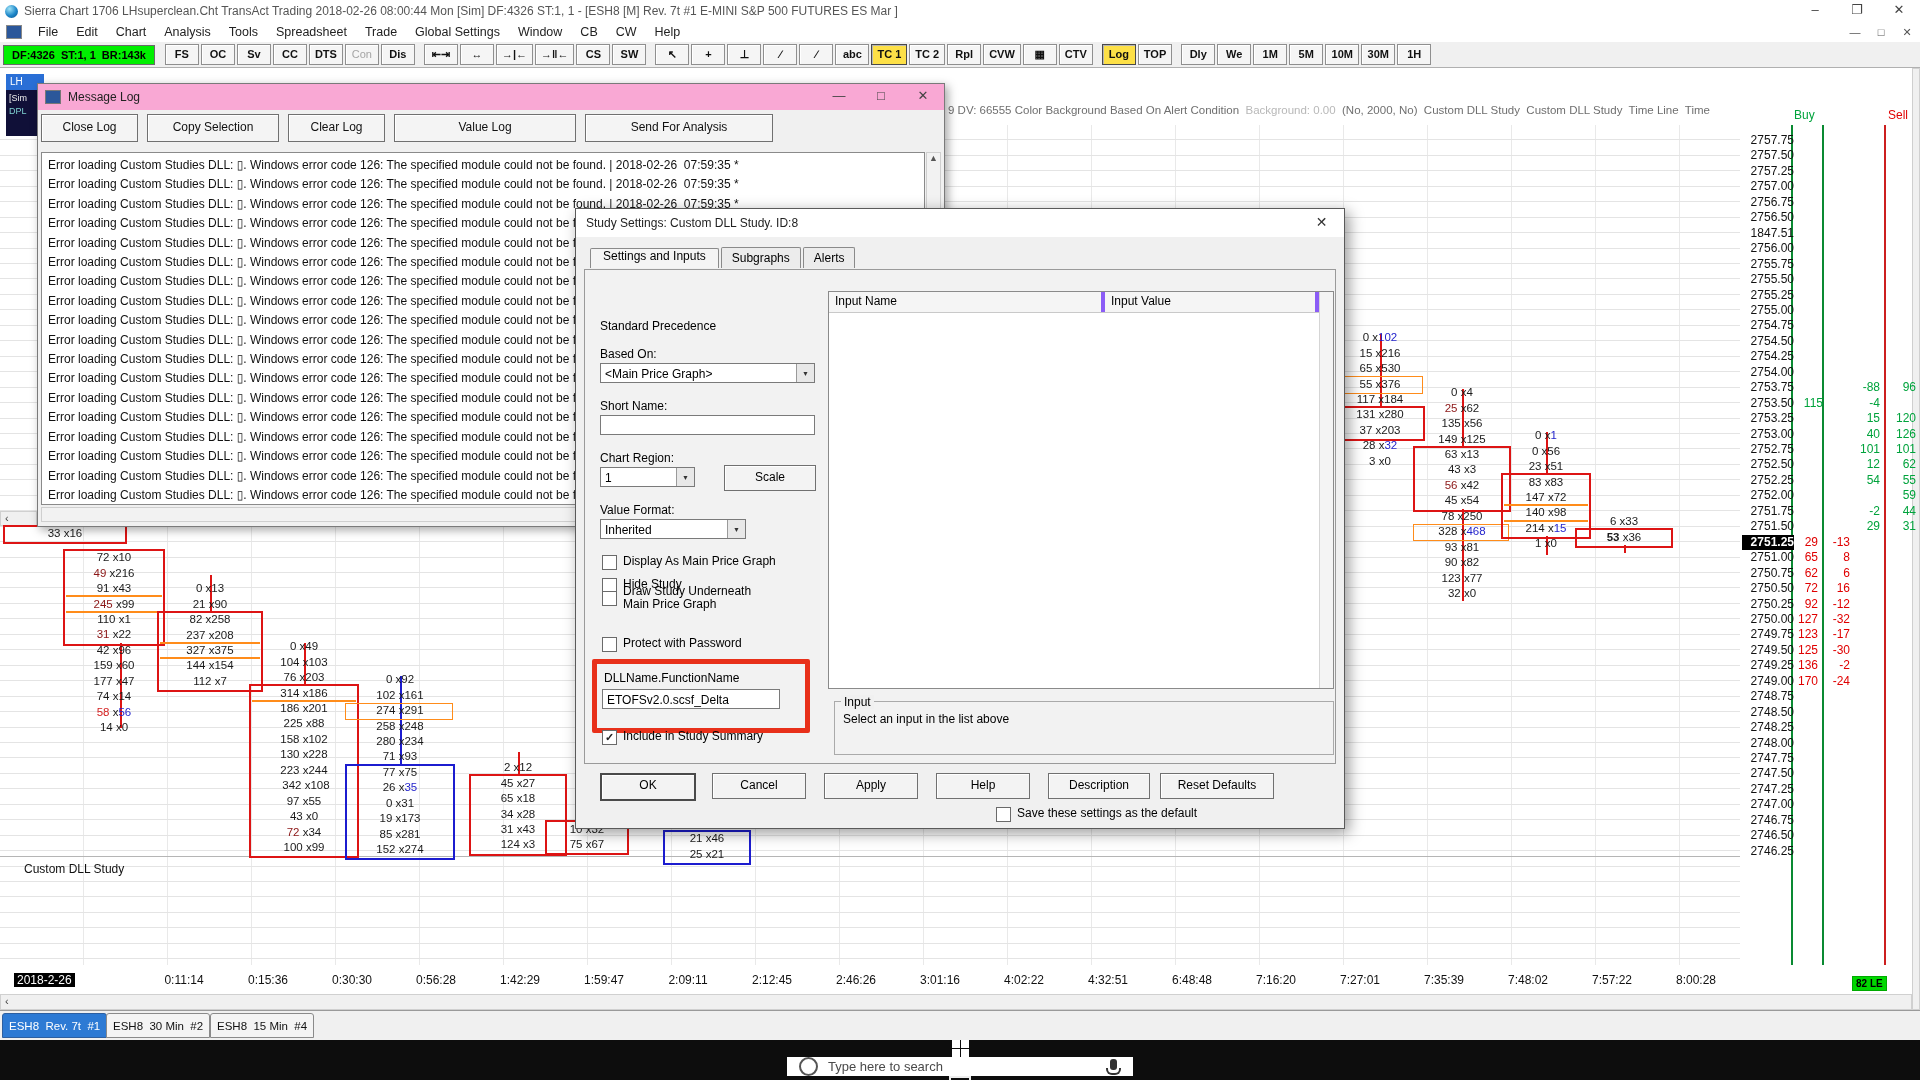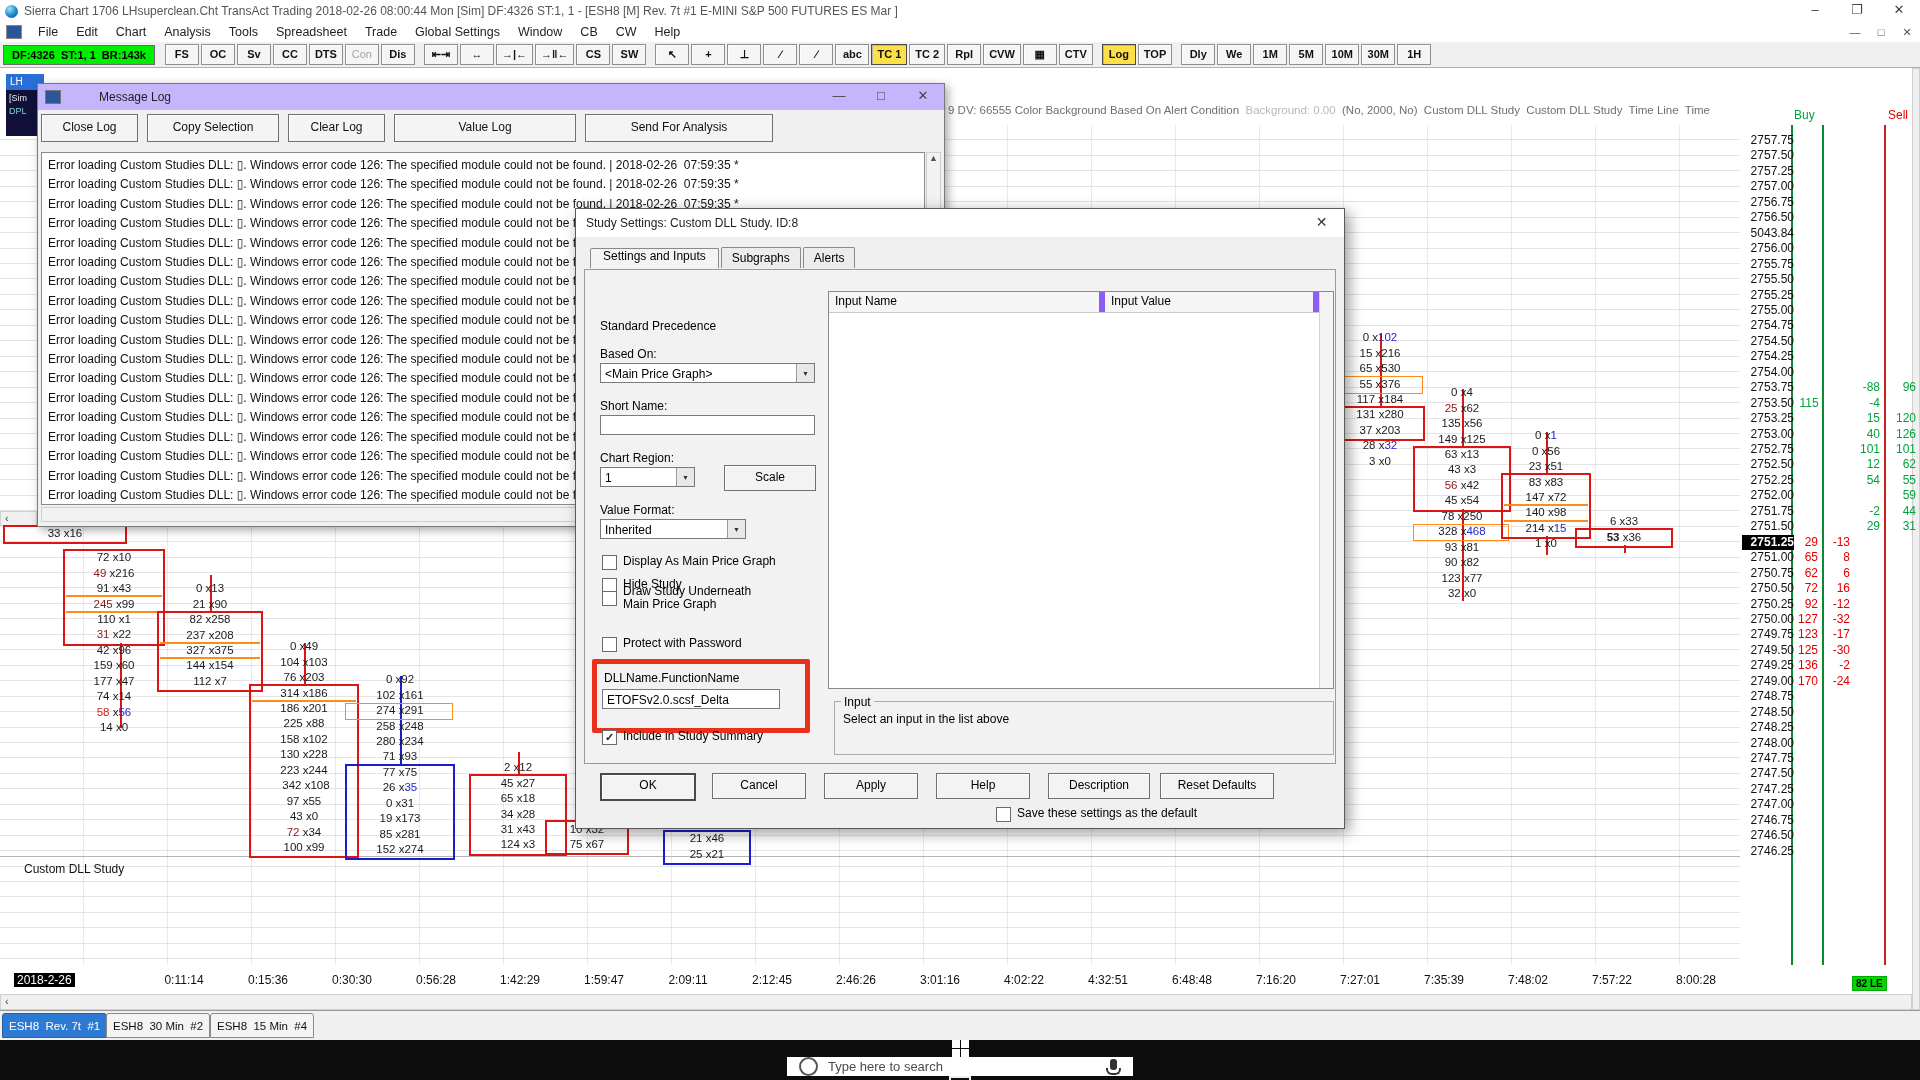--- a/index.html
+++ b/index.html
@@ -41,21 +41,21 @@
   .lhead{position:absolute;top:40px;font-size:12px;}
   .tlabel{position:absolute;top:905px;font-size:12px;color:#111;text-align:center;}
   .tlabel.date{background:#000;color:#fff;padding:0 3px;}
   .scrollstrip{position:absolute;background:#f0f0f0;border:1px solid #d0d0d0;box-sizing:border-box;font-size:11px;color:#444;}
   .divline{position:absolute;left:0;top:788px;width:1740px;height:1px;background:#b5b5b5;}
   .badge{position:absolute;background:#00d800;color:#000;font-size:10px;font-weight:bold;padding:1px 3px;border:1px solid #0a0;}
   .miniwin-title{position:absolute;left:6px;top:6px;width:38px;height:16px;background:#2a6fd6;color:#fff;font-size:10px;line-height:16px;padding-left:4px;box-sizing:border-box;}
   .miniwin-body{position:absolute;left:6px;top:22px;width:38px;height:46px;background:#101038;color:#eee;font-size:9px;line-height:13px;padding:2px 0 0 3px;box-sizing:border-box;}
   
   #mlog{position:absolute;left:37px;top:83px;width:906px;height:442px;background:#f0f0f0;border:1px solid #7a7a7a;box-shadow:3px 3px 9px rgba(0,0,0,.35);}
-  .mlog-title{height:26px;background:#c4b5fd;display:flex;align-items:center;font-size:12px;color:#222;gap:31px;}
+  .mlog-title{height:26px;background:#f9a8d4;display:flex;align-items:center;font-size:12px;color:#222;}
   .mlog-title .micon{width:14px;height:12px;background:#2b579a;border:1px solid #777;margin:0 7px 0 7px;}
   .mlog-btnrow{position:absolute;left:3px;top:30px;height:30px;display:flex;}
   .mbtn{height:26px;border:1px solid #707070;background:#f4f4f4;box-shadow:inset 1px 1px #fff;font-size:12px;color:#111;text-align:center;line-height:24px;margin-right:9px;}
   #log-lines{position:absolute;left:3px;top:68px;right:19px;bottom:21px;background:#fff;border:1px solid #8a8a8a;overflow:hidden;padding:3px 0 0 6px;}
   .log-line{font-size:12px;line-height:19.4px;color:#111;white-space:pre;}
   .vsb{position:absolute;top:68px;right:3px;bottom:21px;width:15px;background:#f2f2f2;border:1px solid #cfcfcf;box-sizing:border-box;font-size:9px;color:#555;text-align:center;}
   .hsb{position:absolute;left:3px;right:19px;bottom:4px;height:15px;background:#f2f2f2;border:1px solid #cfcfcf;box-sizing:border-box;}
   
   #sdlg{position:absolute;left:575px;top:208px;width:768px;height:619px;background:#f0f0f0;border:1px solid #5a5a5a;box-shadow:4px 4px 14px rgba(0,0,0,.4);font-size:12px;color:#000;}
   .sdlg-title{height:28px;background:#fff;display:flex;align-items:center;padding-left:10px;font-size:12px;color:#222;}
@@ -68,21 +68,21 @@
   .field,.combo{position:absolute;background:#fff;border:1px solid #7a7a7a;height:20px;line-height:20px;font-size:12px;padding-left:4px;box-sizing:border-box;}
   .combo .drop{position:absolute;right:0;top:0;width:17px;height:100%;background:#e8e8e8;border-left:1px solid #9a9a9a;text-align:center;font-size:7px;line-height:19px;color:#333;}
   .sbtn{position:absolute;height:24px;border:1px solid #707070;background:#f3f3f3;box-shadow:inset 1px 1px #fff;text-align:center;line-height:22px;font-size:12px;}
   .sbtn.default{border:2px solid #4a4a4a;line-height:20px;}
   .cbrow{position:absolute;display:flex;align-items:flex-start;}
   .cbx{width:13px;height:13px;background:#fff;border:1px solid #6a6a6a;font-size:11px;line-height:12px;text-align:center;color:#222;font-weight:bold;flex:none;margin-top:0px;}
   .cbl{font-size:12px;margin-left:6px;white-space:pre-line;line-height:13px;}
   .redbox{position:absolute;left:16px;top:450px;width:208px;height:64px;border:5px solid #e8301a;border-radius:2px;}
   .ilist{position:absolute;left:252px;top:82px;width:506px;height:398px;background:#fff;border:1px solid #8a8a8a;box-sizing:border-box;}
   .ilist-hdr{display:flex;height:20px;background:#f5f5f5;border-bottom:1px solid #c9c9c9;}
-  .ihc{font-size:12px;line-height:19px;padding-left:6px;border-right:6px solid #8b5cf6;box-sizing:border-box;}
+  .ihc{font-size:12px;line-height:19px;padding-left:6px;border-right:4px solid #8b5cf6;box-sizing:border-box;}
   .ilist-sb{position:absolute;top:0;right:0;bottom:0;width:13px;background:#f4f4f4;border-left:1px solid #d5d5d5;}
   .igroup{position:absolute;left:258px;top:492px;width:498px;height:52px;border:1px solid #aaa;}
   .igroup .leg{position:absolute;top:-7px;left:6px;background:#f0f0f0;padding:0 3px;font-size:12px;}
   .igroup .txt{position:absolute;left:8px;top:10px;font-size:12px;}
   
   #tabbar{position:absolute;left:0;top:1010px;width:100%;height:30px;background:#f0f0f0;border-top:1px solid #9a9a9a;}
   .ctab{position:absolute;top:2px;height:25px;border:1px solid #8a8a8a;border-radius:3px 3px 0 0;background:#f4f4f4;font-size:11.5px;color:#111;text-align:center;line-height:24px;white-space:pre;padding:0 6px;box-sizing:border-box;}
   .ctab.active{background:#2d7ad4;color:#fff;border-color:#2d5fa0;}
   #taskbar{position:absolute;left:0;top:1040px;width:100%;height:40px;background:#0d0d0d;display:flex;align-items:center;flex-direction:column;}
   .startbtn{width:44px;height:40px;display:flex;align-items:center;justify-content:center;}
@@ -341,36 +341,36 @@
       <div class="vline g" style="position: absolute; left: 1822px; top: 57px; height: 840px;"></div>
       <div class="vline rd" style="position: absolute; left: 1884px; top: 57px; height: 840px;"></div>
       <div class="lhead" style="position: absolute; left: 1794px; width: 30px; height: 16px; color: rgb(0, 163, 60);">Buy</div>
       <div class="lhead" style="position: absolute; left: 1888px; width: 30px; height: 16px; color: rgb(224, 0, 0);">Sell</div>
       <div class="lprice" style="position: absolute; left: 1742px; top: 65px; width: 52px; height: 15.45px;">2757.75</div>
       <div class="lprice" style="position: absolute; left: 1742px; top: 80.45px; width: 52px; height: 15.45px;">2757.50</div>
       <div class="lprice" style="position: absolute; left: 1742px; top: 95.9px; width: 52px; height: 15.45px;">2757.25</div>
       <div class="lprice" style="position: absolute; left: 1742px; top: 111.35px; width: 52px; height: 15.45px;">2757.00</div>
       <div class="lprice" style="position: absolute; left: 1742px; top: 126.8px; width: 52px; height: 15.45px;">2756.75</div>
       <div class="lprice" style="position: absolute; left: 1742px; top: 142.25px; width: 52px; height: 15.45px;">2756.50</div>
-      <div class="lprice" style="position: absolute; left: 1742px; top: 157.7px; width: 52px; height: 15.45px;">5043.84</div>
+      <div class="lprice" style="position: absolute; left: 1742px; top: 157.7px; width: 52px; height: 15.45px;">1847.51</div>
       <div class="lprice" style="position: absolute; left: 1742px; top: 173.15px; width: 52px; height: 15.45px;">2756.00</div>
       <div class="lprice" style="position: absolute; left: 1742px; top: 188.6px; width: 52px; height: 15.45px;">2755.75</div>
       <div class="lprice" style="position: absolute; left: 1742px; top: 204.05px; width: 52px; height: 15.45px;">2755.50</div>
       <div class="lprice" style="position: absolute; left: 1742px; top: 219.5px; width: 52px; height: 15.45px;">2755.25</div>
       <div class="lprice" style="position: absolute; left: 1742px; top: 234.95px; width: 52px; height: 15.45px;">2755.00</div>
       <div class="lprice" style="position: absolute; left: 1742px; top: 250.4px; width: 52px; height: 15.45px;">2754.75</div>
       <div class="lprice" style="position: absolute; left: 1742px; top: 265.85px; width: 52px; height: 15.45px;">2754.50</div>
       <div class="lprice" style="position: absolute; left: 1742px; top: 281.3px; width: 52px; height: 15.45px;">2754.25</div>
       <div class="lprice" style="position: absolute; left: 1742px; top: 296.75px; width: 52px; height: 15.45px;">2754.00</div>
       <div class="lprice" style="position: absolute; left: 1742px; top: 312.2px; width: 52px; height: 15.45px;">2753.75</div>
       <div class="lval lv-g" style="position: absolute; left: 1832px; top: 312.2px; width: 48px; height: 15.45px;">-88</div>
       <div class="lval lv-g" style="position: absolute; left: 1888px; top: 312.2px; width: 28px; height: 15.45px;">96</div>
       <div class="lprice" style="position: absolute; left: 1742px; top: 327.65px; width: 52px; height: 15.45px;">2753.50</div>
       <div class="lval lv-g" style="position: absolute; left: 1832px; top: 327.65px; width: 48px; height: 15.45px;">-4</div>
-      <div class="lval lv-g" style="position: absolute; left: 1795px; top: 327.65px; width: 28px; height: 15.45px; text-align: center;">115</div>
+      <div class="lval lv-g" style="position: absolute; left: 1795px; top: 327.65px; width: 28px; height: 15.45px;">115</div>
       <div class="lprice" style="position: absolute; left: 1742px; top: 343.1px; width: 52px; height: 15.45px;">2753.25</div>
       <div class="lval lv-g" style="position: absolute; left: 1832px; top: 343.1px; width: 48px; height: 15.45px;">15</div>
       <div class="lval lv-g" style="position: absolute; left: 1888px; top: 343.1px; width: 28px; height: 15.45px;">120</div>
       <div class="lprice" style="position: absolute; left: 1742px; top: 358.55px; width: 52px; height: 15.45px;">2753.00</div>
       <div class="lval lv-g" style="position: absolute; left: 1832px; top: 358.55px; width: 48px; height: 15.45px;">40</div>
       <div class="lval lv-g" style="position: absolute; left: 1888px; top: 358.55px; width: 28px; height: 15.45px;">126</div>
       <div class="lprice" style="position: absolute; left: 1742px; top: 374px; width: 52px; height: 15.45px;">2752.75</div>
       <div class="lval lv-g" style="position: absolute; left: 1832px; top: 374px; width: 48px; height: 15.45px;">101</div>
       <div class="lval lv-g" style="position: absolute; left: 1888px; top: 374px; width: 28px; height: 15.45px;">101</div>
       <div class="lprice" style="position: absolute; left: 1742px; top: 389.45px; width: 52px; height: 15.45px;">2752.50</div>

